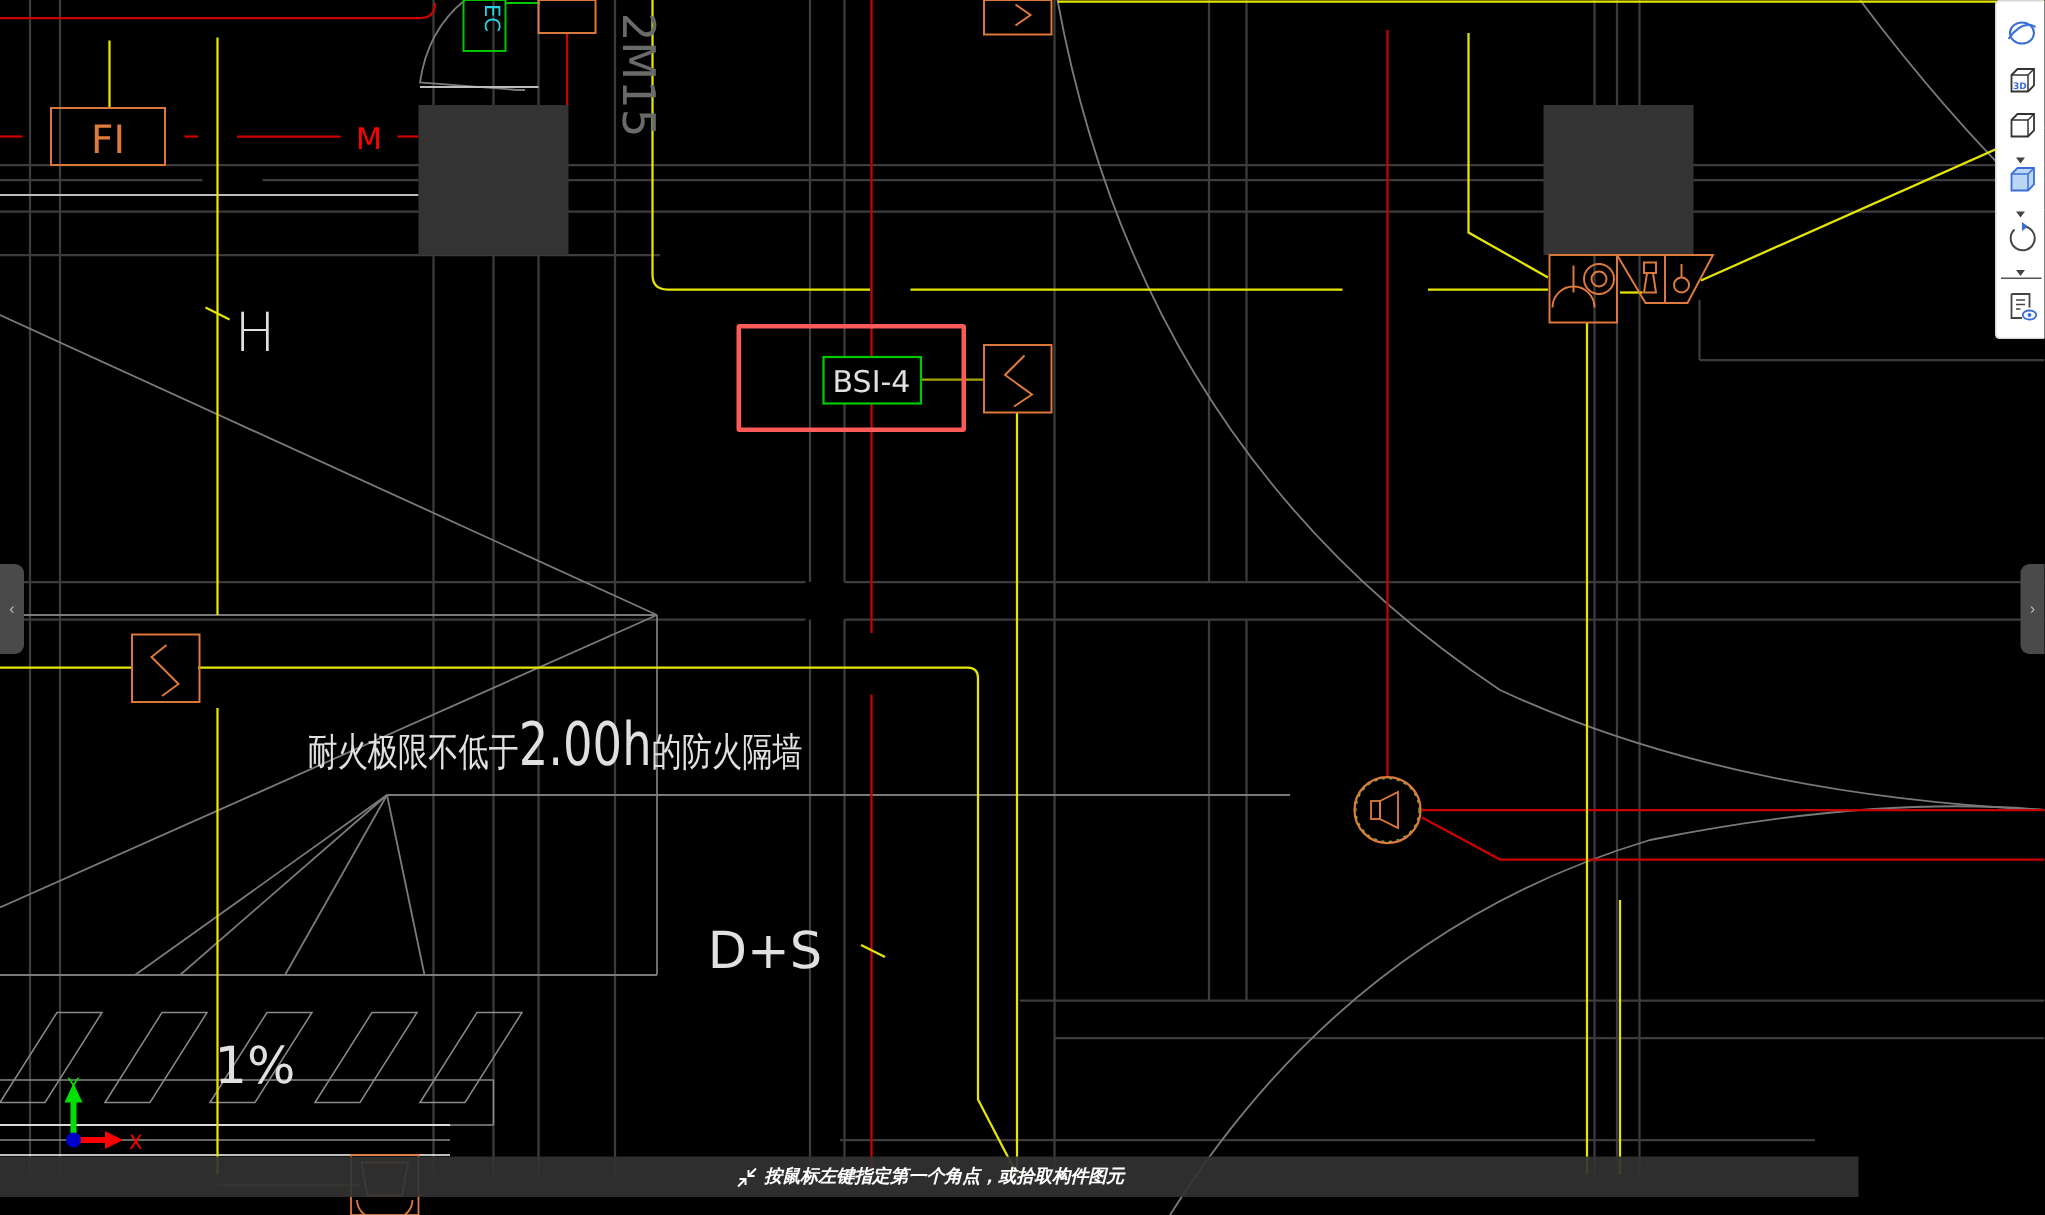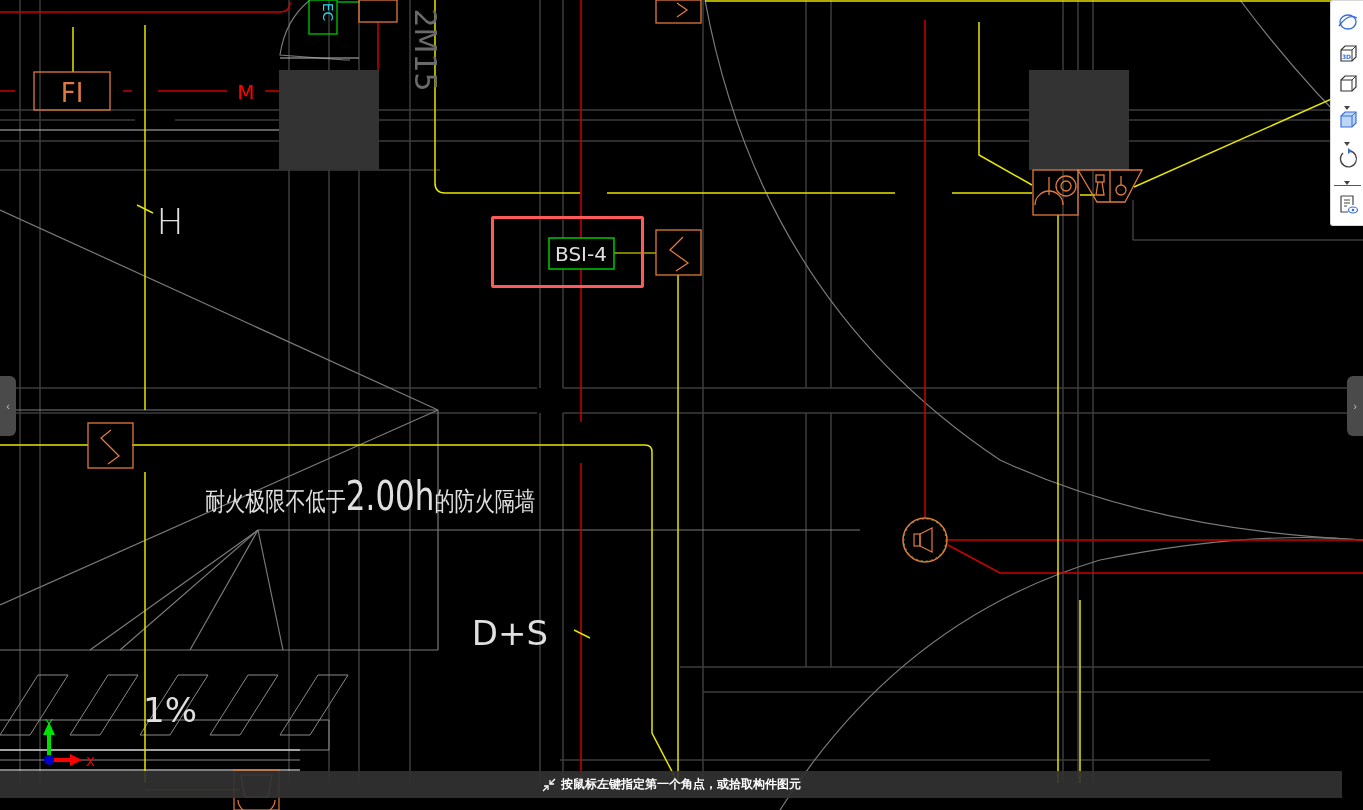--- a/index.html
+++ b/index.html
@@ -6,21 +6,21 @@
   body { width:1363px; height:810px; overflow:hidden; background:#000; position:relative; font-family:"Liberation Sans", sans-serif; }
   #canvas { position:absolute; left:0; top:0; width:1363px; height:810px; }
   .cad-text { font-family:"DejaVu Sans", sans-serif; }
   .toolbar { position:absolute; left:1330px; top:0; width:33px; height:226px; background:#fff; border:1px solid #d8d8d8; border-right:none; border-radius:3px 0 0 3px; box-sizing:border-box; }
   .tb-btn { position:absolute; left:4px; width:25px; height:25px; display:flex; align-items:center; justify-content:center; cursor:pointer; }
   .tb-caret { position:absolute; left:11px; width:10px; height:8px; cursor:pointer; }
   .tb-sep { position:absolute; left:3px; width:27px; height:1px; background:#555; }
   .side-tab { position:absolute; top:376px; width:16px; height:60px; background:#4a4a4a; display:flex; align-items:center; justify-content:center; color:#bbb; font-size:11px; cursor:pointer; }
   .side-tab.left { left:0; border-radius:0 6px 6px 0; }
   .side-tab.right { right:0; border-radius:6px 0 0 6px; }
-  .status-bar { position:absolute; left:0; top:771px; width:1342px; height:27px; background:rgba(50,50,50,0.92); display:flex; align-items:center; justify-content:center; }
+  .status-bar { position:absolute; left:0; top:771px; width:1239px; height:27px; background:rgba(50,50,50,0.92); display:flex; align-items:center; justify-content:center;font-style:italic; }
   .status-text { color:#fff; font-size:12px; font-weight:bold; font-family:"DejaVu Sans", sans-serif; margin-left:4px; }
   .selection-box { position:absolute; left:491px; top:216px; width:153px; height:72px; border:3px solid #ff5a5a; box-sizing:border-box; border-radius:2px; }
 </style>
 </head>
 <body>
 
 <svg id="canvas" viewBox="0 0 1363 810" xmlns="http://www.w3.org/2000/svg">
 
   <g stroke="#3c3c3c" stroke-width="1.5" fill="none">
     <line x1="20" y1="0" x2="20" y2="783"></line>

